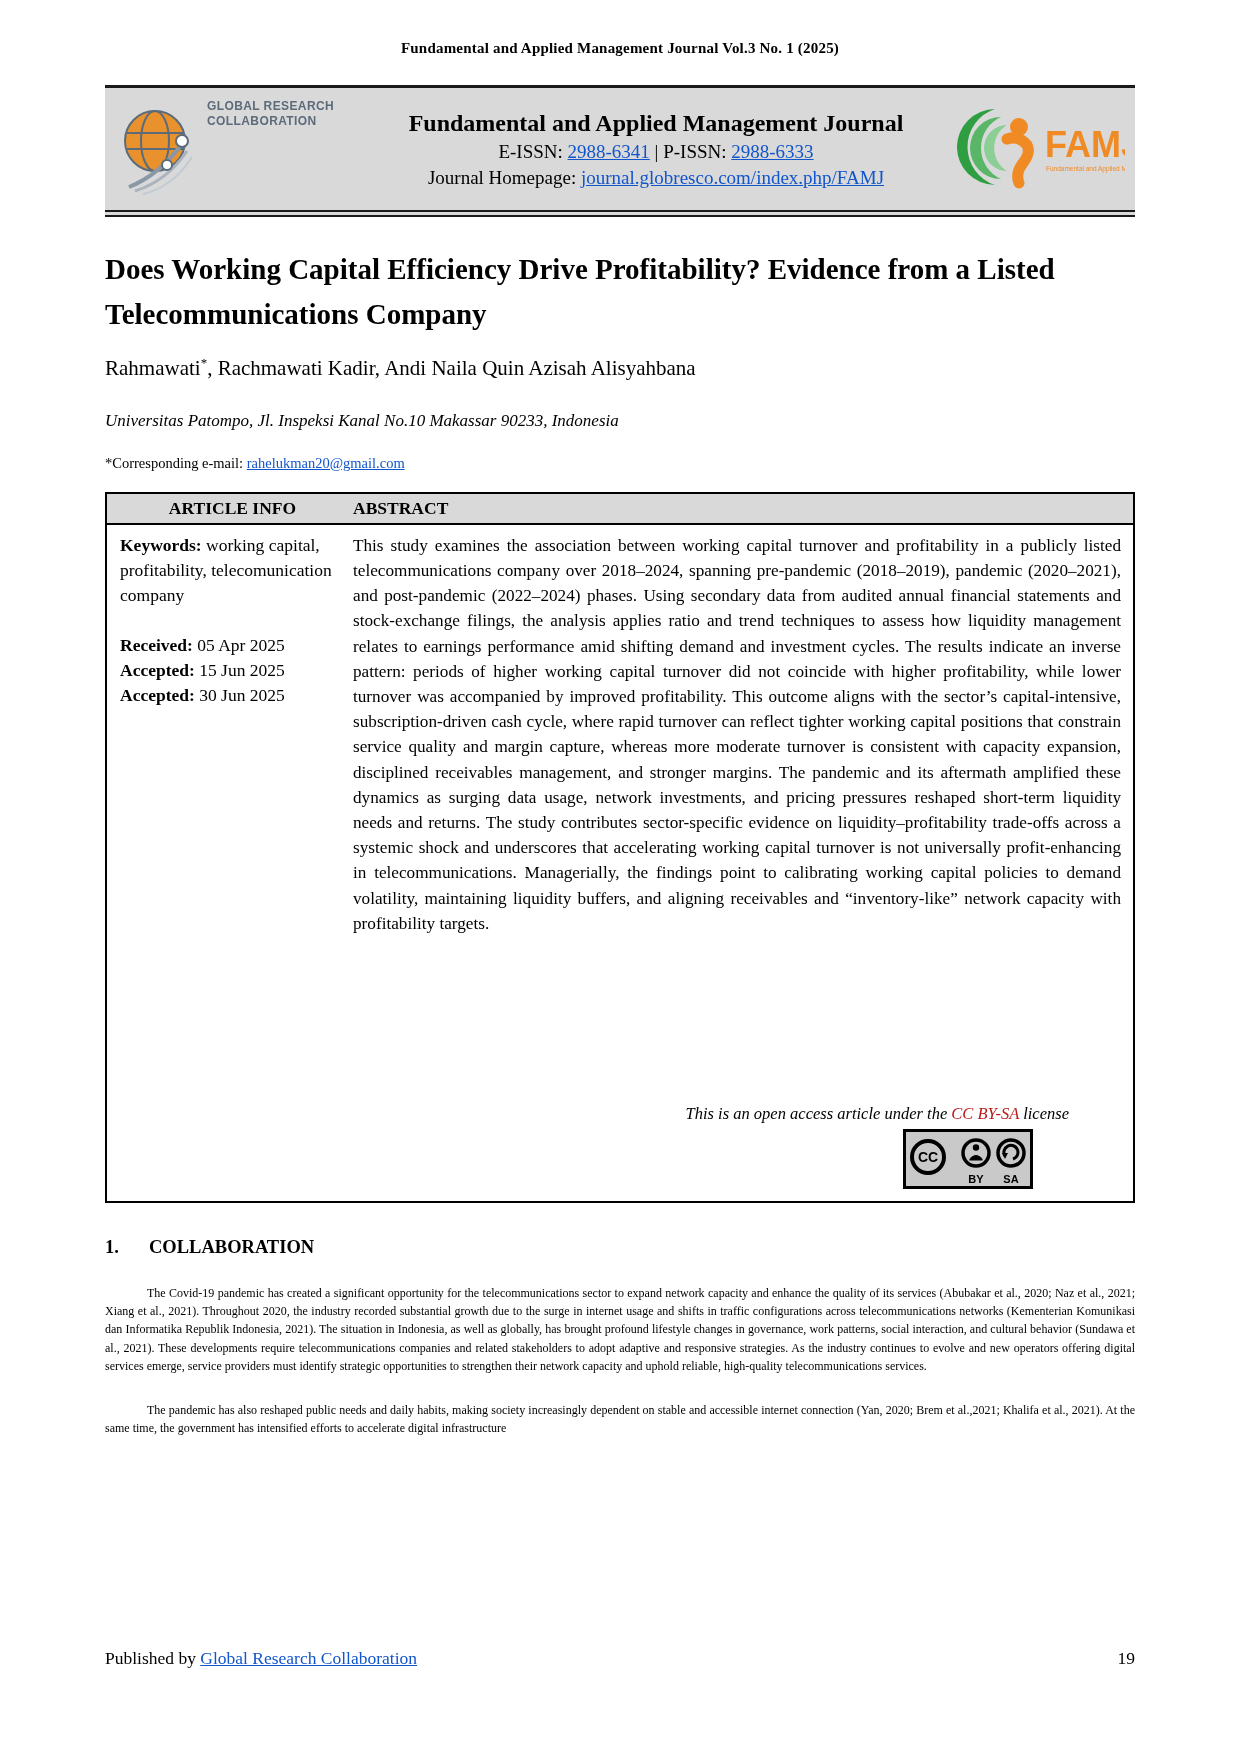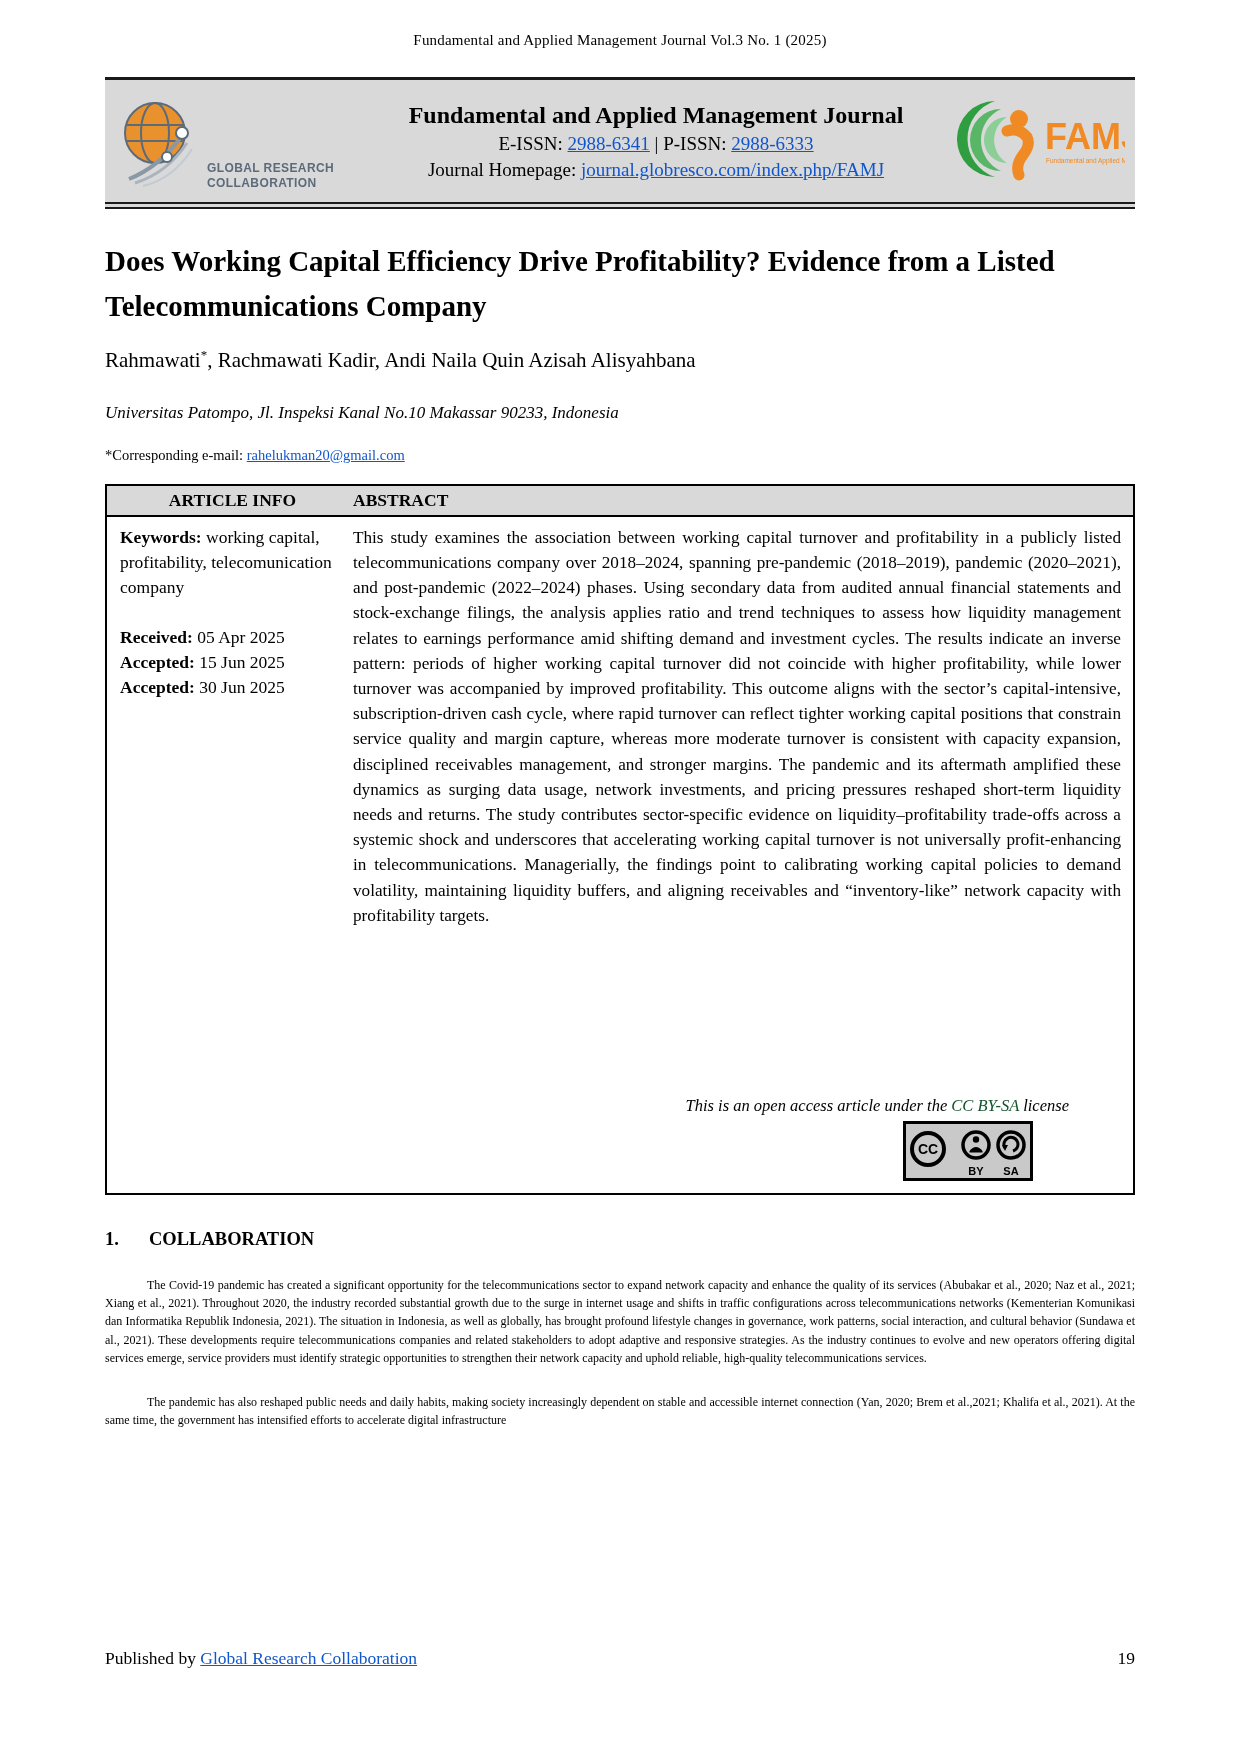--- a/index.html
+++ b/index.html
@@ -6,33 +6,33 @@
   html, body { background: #ffffff; }
   body {
     width: 1240px; height: 1754px;
     font-family: "Liberation Serif", serif;
     color: #000; position: relative; overflow: hidden;
   }
   .page { padding: 0 105px; }
 
   
   .running-head {
-    margin-top: 32px; text-align: center;
-    font-weight: normal; font-size: 15px; letter-spacing: 0.2px;
+    margin-top: 40px; text-align: center;
+    font-weight: bold; font-size: 15px; letter-spacing: 0.2px;
   }
 
   
   .masthead {
     margin-top: 28px; background: #d9d9d9;
     border-top: 3px solid #1a1a1a;
     border-bottom: 7px double #1a1a1a;
     display: flex; align-items: center;
     padding: 12px 10px; height: 132px;
   }
-  .grc-logo { display: flex; align-items: flex-end; width: 242px; flex: none; }
+  .grc-logo { display: flex; align-items: flex-start; width: 242px; flex: none; }
   .grc-text { font-family: "Liberation Sans", sans-serif; font-weight: bold;
     font-size: 12px; color: #5c6b7a; line-height: 1.25; letter-spacing: 0.4px; margin-left: 4px; }
   .mast-center { flex: 1; text-align: center; }
   .mast-title { font-weight: bold; font-size: 24px; }
   .mast-line { font-size: 19px; margin-top: 4px; }
   a, .link { color: #1155cc; text-decoration: underline; cursor: pointer; }
   .famj-logo { width: 170px; flex: none; display: flex; justify-content: flex-end; }
 
   
   .article-title {
@@ -53,21 +53,21 @@
   .col2 { flex: 1; padding-left: 8px; padding-right: 12px; }
   .info-body { display: flex; height: 676px; overflow: hidden; }
   .info-left { width: 238px; flex: none; padding: 8px 10px 8px 13px;
     font-size: 17.5px; line-height: 1.42; }
   .info-left .bold { font-weight: bold; }
   .dates { margin-top: 26px; }
   .info-right { flex: 1; padding: 8px 12px 6px 8px; display: flex; flex-direction: column; overflow: hidden; }
   .abstract { text-align: justify; font-size: 17.2px; line-height: 1.465; }
   .license-block { margin-top: auto; text-align: right; }
   .license-line { font-style: italic; font-size: 16.5px; padding-right: 52px; }
-  .license-line .link { color: #14532d; text-decoration: none; text-align: right; }
+  .license-line .link { color: #b91c1c; text-decoration: none; text-align: right; }
   .cc-badge { display: inline-block; margin: 5px 88px 2px 0; }
 
   
   .section-heading { margin-top: 34px; font-size: 18.5px; font-weight: bold; display: flex; }
   .section-num { width: 44px; flex: none; }
   .para {
     margin-top: 26px; font-size: 12px; line-height: 1.52;
     text-align: justify; text-indent: 42px;
   }
 

